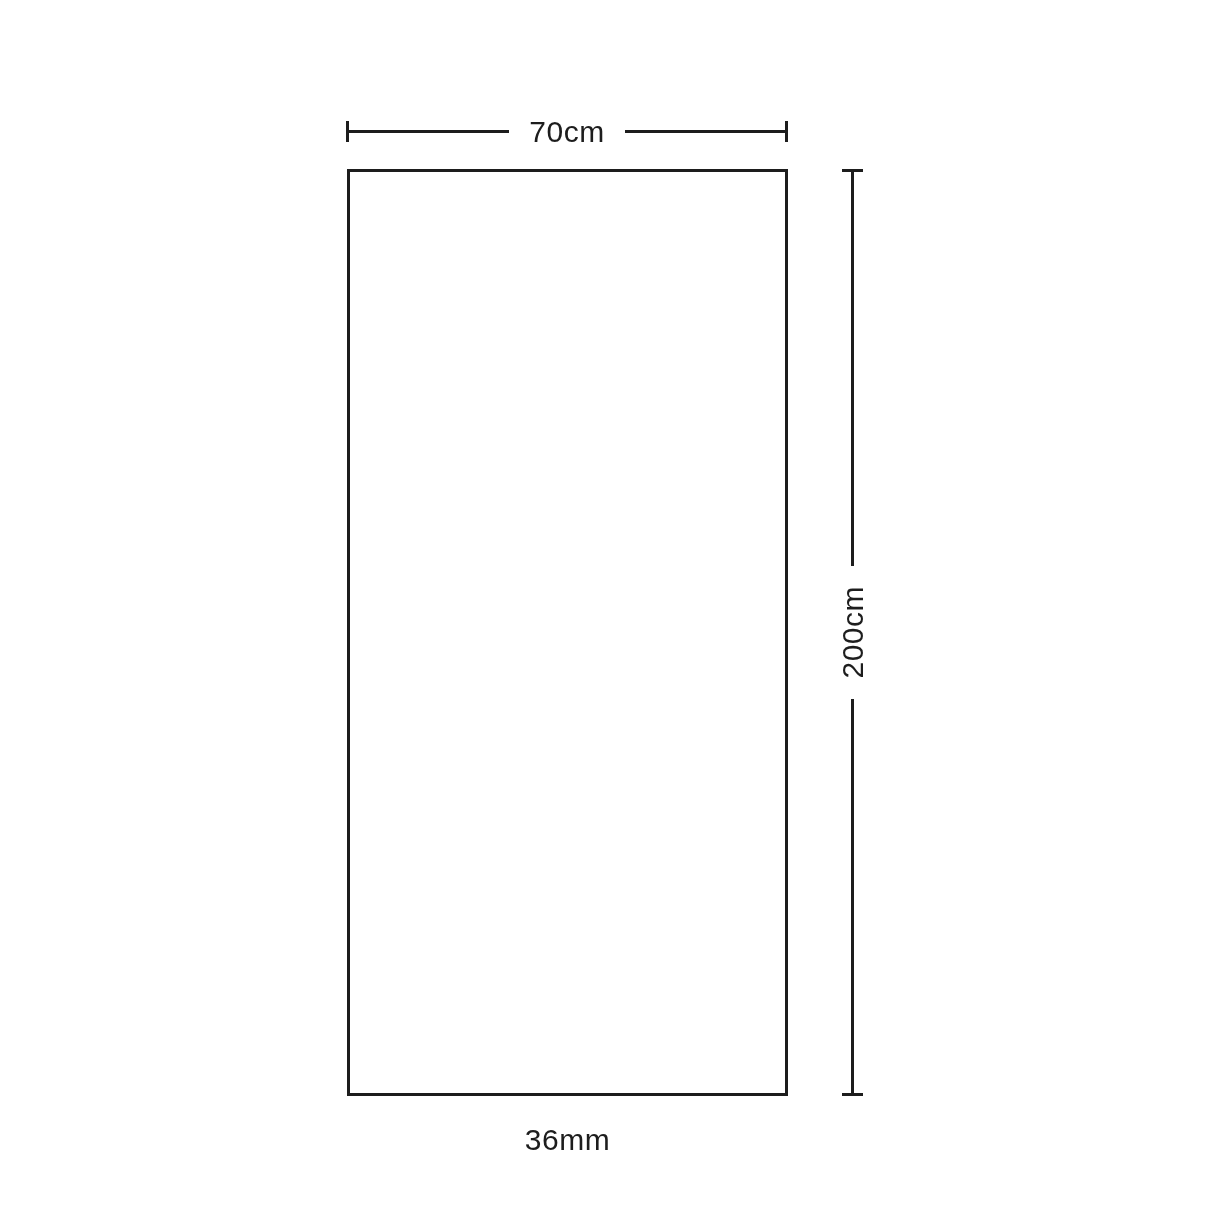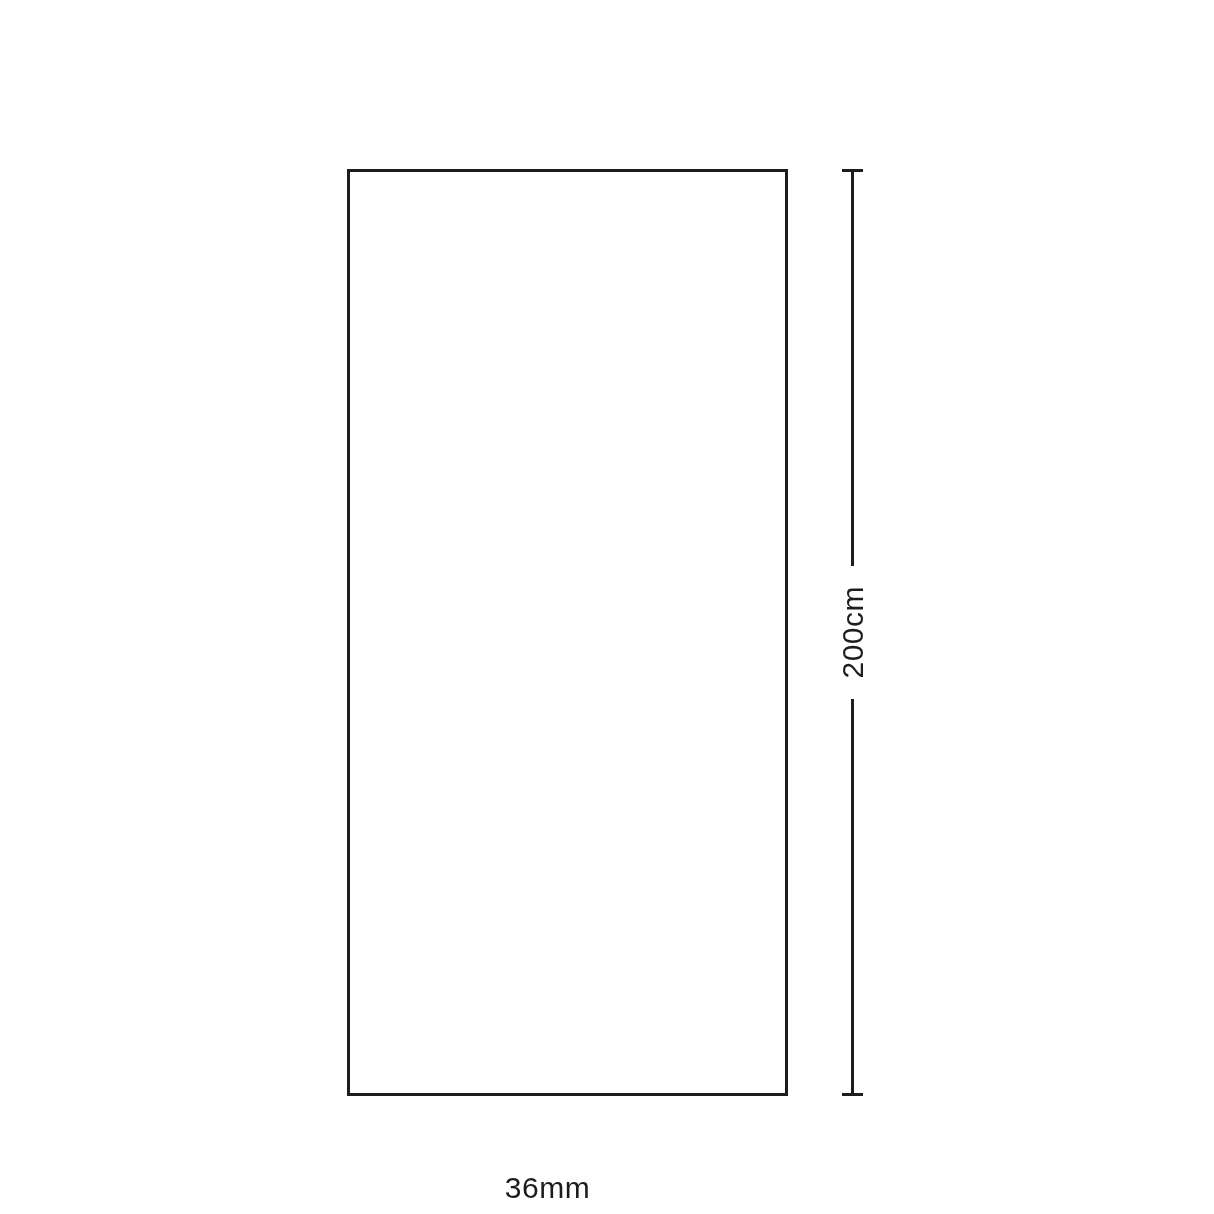--- a/index.html
+++ b/index.html
@@ -93,35 +93,41 @@
     padding:20px 0;
     white-space:nowrap;
     letter-spacing:0.5px;
     writing-mode:vertical-rl;
     transform:rotate(180deg);
   }
 
   
   .thickness{
     position:absolute;
-    left:327px;
+    left:347px;
     top:1125px;
     width:441px;
     text-align:center;
     font-size:30px;
     line-height:1;
     letter-spacing:0.5px;
-    margin-top:48px;
   }
 </style>
 </head>
 <body>
 
 <div class="canvas">
 
+  <div class="dim-h">
+    <span class="cap-v"></span>
+    <span class="seg-h"></span>
+    <span class="dim-label">70cm</span>
+    <span class="seg-h"></span>
+    <span class="cap-v"></span>
+  </div>
 
   <div class="rect"></div>
 
   <div class="dim-v">
     <span class="cap-h"></span>
     <span class="seg-v"></span>
     <span class="dim-label-v">200cm</span>
     <span class="seg-v"></span>
     <span class="cap-h"></span>
   </div>

